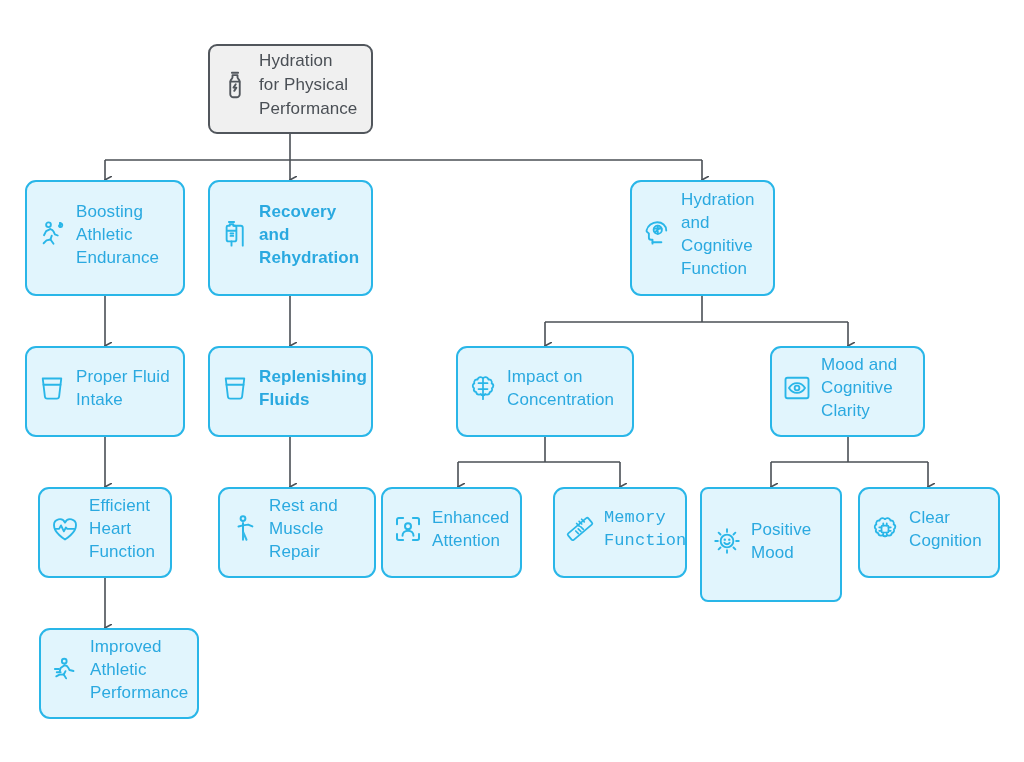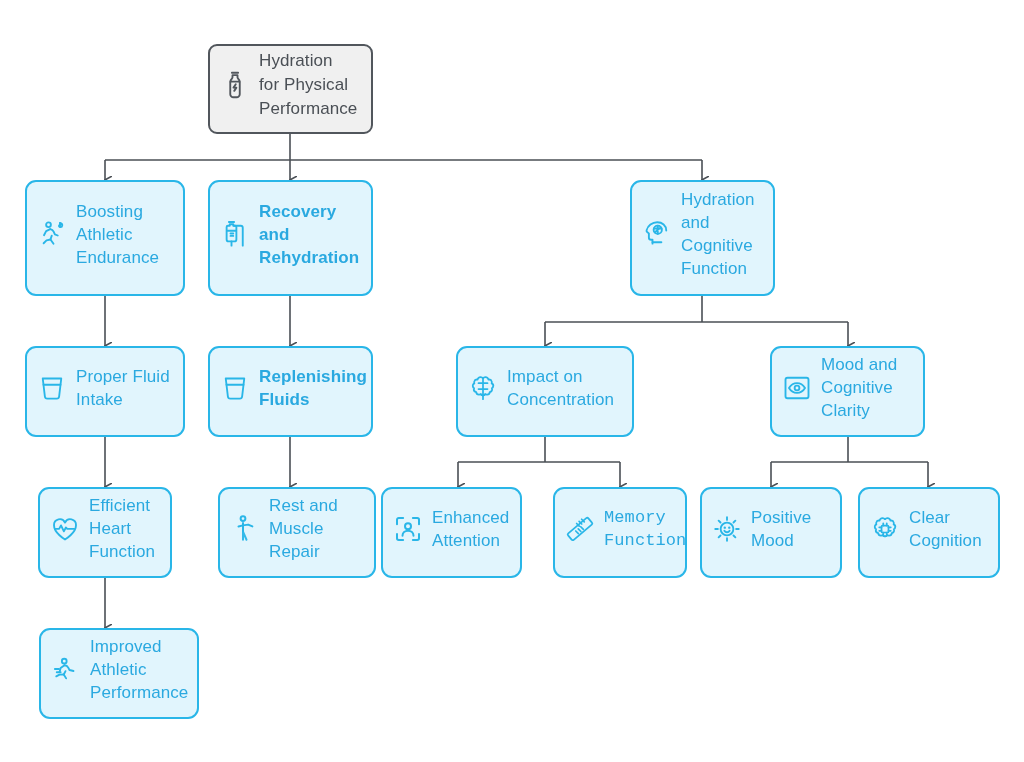--- a/index.html
+++ b/index.html
@@ -273,21 +273,21 @@
       <svg viewBox="0 0 24 24" fill="none" stroke="currentColor" stroke-width="1.4" stroke-linecap="round" stroke-linejoin="round">
         <rect x="1.4" y="8.6" width="21.2" height="6.8" rx="1.2" transform="rotate(-40 12 12)"></rect>
         <path d="M9.3 7.6l2.1 2.1M11.3 5.9l2.1 2.1M13.3 4.2l2.1 2.1"></path>
         <path d="M8.6 13.6l2.1 2.1M10.6 11.9l2.1 2.1M12.6 10.2l2.1 2.1"></path>
       </svg>
     </span>
     <span class="lbl">Memory
 Function</span>
   </div>
 
-  <div class="node" style="left:700px; top:487px; width:142px; height:91px;">
+  <div class="node" style="left:700px; top:487px; width:142px; height:115px;border-radius:8px;">
     <span class="ico">
       <svg viewBox="0 0 24 24" fill="none" stroke="currentColor" stroke-width="1.5" stroke-linecap="round" stroke-linejoin="round">
         <circle cx="12" cy="12" r="5.1"></circle>
         <path d="M10.2 10.9h.02M13.8 10.9h.02" stroke-width="1.9"></path>
         <path d="M9.9 13.4c.5.8 1.2 1.2 2.1 1.2s1.6-.4 2.1-1.2"></path>
         <path d="M12 2.6v2.1M12 19.3v2.1M2.6 12h2.1M19.3 12h2.1"></path>
         <path d="M5.3 5.3l1.5 1.5M17.2 17.2l1.5 1.5M18.7 5.3l-1.5 1.5M6.8 17.2l-1.5 1.5"></path>
       </svg>
     </span>
     <span class="lbl">Positive

